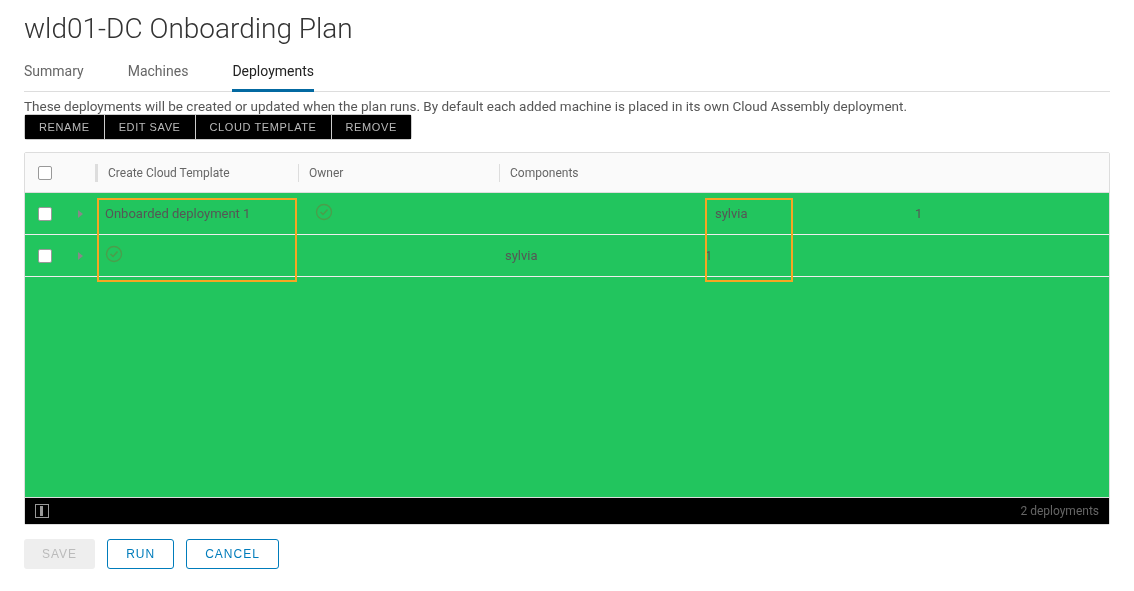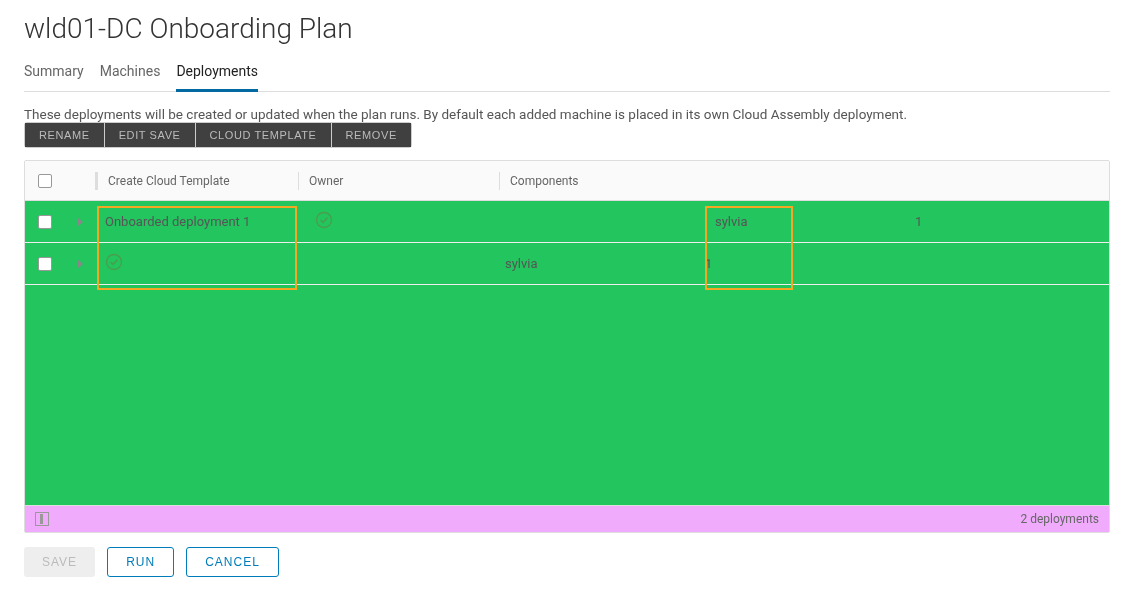--- a/index.html
+++ b/index.html
@@ -12,23 +12,23 @@
     }
     .page { padding: 0 24px; }
     h1 {
       font-size: 28px;
       font-weight: 300;
       color: #333;
       padding: 12px 0 10px 0;
     }
     .tabs {
       display: flex;
-      gap: 16px;
+      gap: 44px;
       border-bottom: 1px solid #ddd;
-      margin-bottom: 14px;
+      margin-bottom: 6px;
     }
     .tab {
       padding: 8px 0 10px 0;
       color: #666;
       cursor: pointer;
       font-size: 14px;
     }
     .tab.active {
       color: #222;
       border-bottom: 3px solid #0369a1;
@@ -38,21 +38,21 @@
       color: #565656;
       font-size: 13.5px;
     }
     .toolbar {
       display: inline-flex;
       border: 1px solid #ccc;
       border-radius: 3px;
       margin-bottom: 12px;
     }
     .toolbar button {
-      background: #404040;
+      background: #000000;
       border: none;
       border-right: 1px solid #ccc;
       padding: 6px 14px;
       font-size: 11px;
       letter-spacing: 0.6px;
       color: #bbb;
       cursor: not-allowed;
     }
     .toolbar button:last-child { border-right: none; }
     .datagrid {
@@ -94,21 +94,21 @@
       border-left: 5px solid #888;
     }
     .grid-body { background: #22c55e; }
     .grid-empty { height: 220px; }
     .grid-footer {
       display: flex;
       justify-content: space-between;
       align-items: center;
       padding: 6px 10px;
       border-top: 1px solid #ddd;
-      background: #f0abfc;
+      background: #000000;
       font-size: 12px;
       color: #666;
     }
     .col-picker {
       width: 14px; height: 14px;
       border: 1px solid #999;
       display: inline-block;
       position: relative;
     }
     .col-picker::after {

